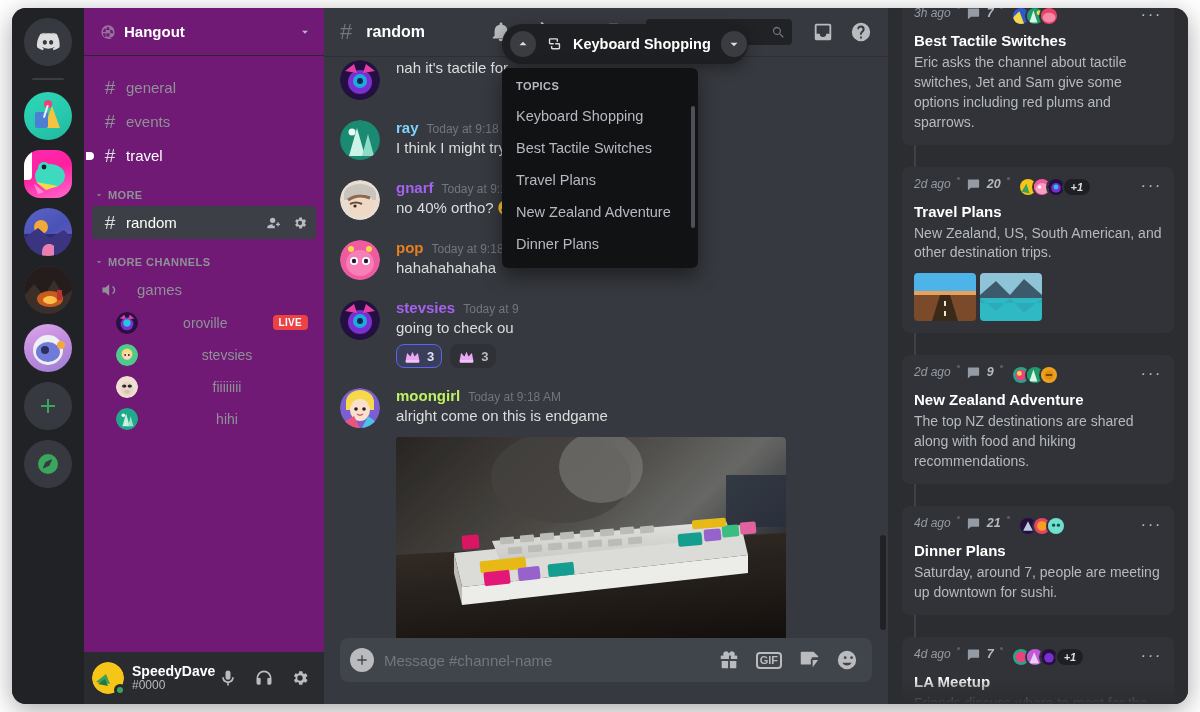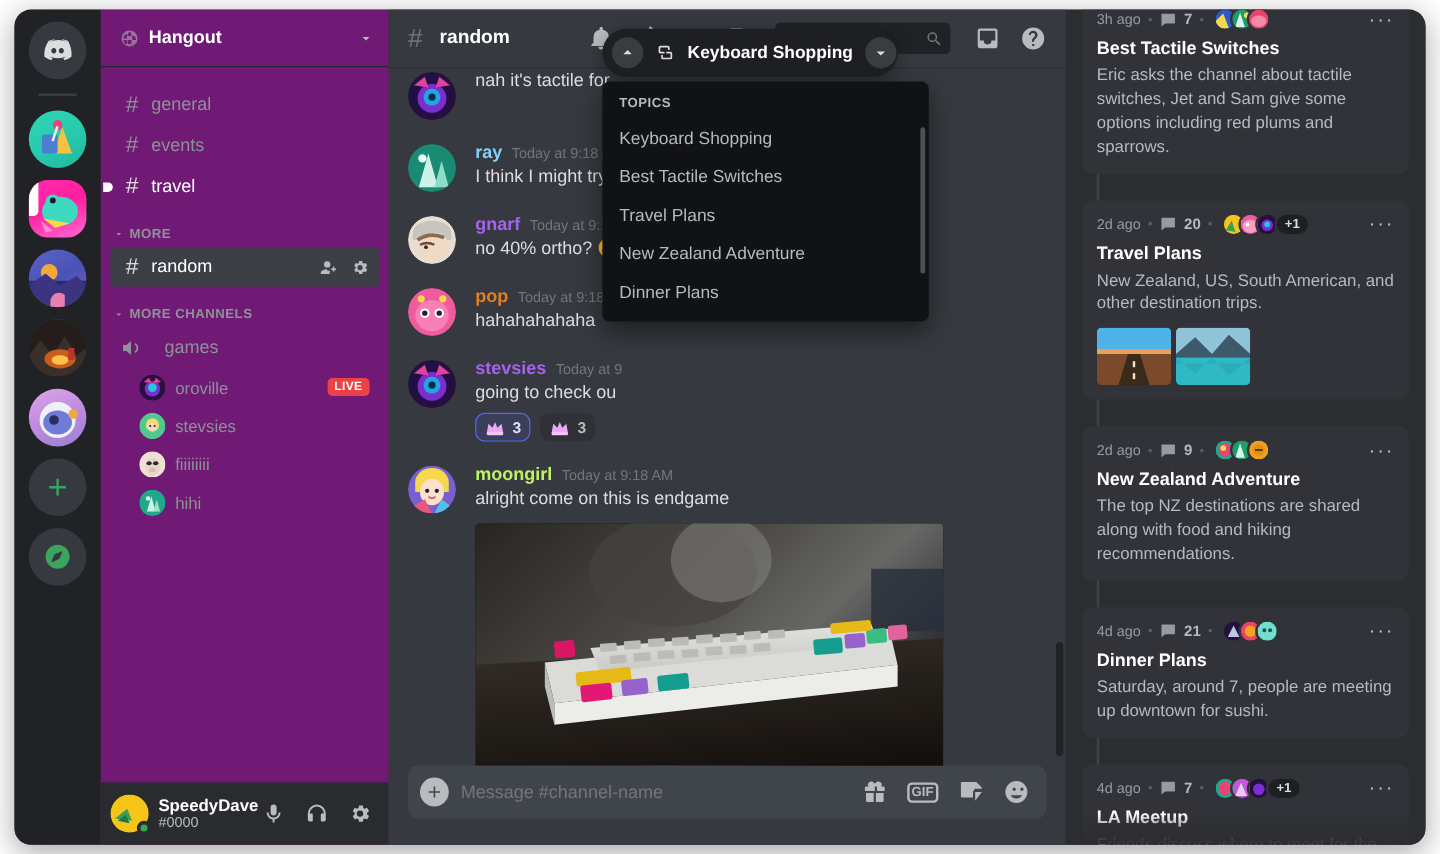--- a/index.html
+++ b/index.html
@@ -95,21 +95,21 @@
   }
   .cat-chev { width: 10px; height: 10px; fill: #8e9297; }
   .cat-text {
     color: #8e9297; font-size: 11px; font-weight: bold; letter-spacing: .4px;
   }
   .voice-row { height: 33px; margin: 1px 8px; border-radius: 4px;
     display:flex; align-items:center; gap:17px; padding:0 8px; cursor:pointer;}
   .spk { width: 20px; height: 20px; flex:0 0 20px; fill:#8e9297; }
   .vmember {
     height: 31px; margin: 1px 8px 1px 24px; border-radius: 4px;
-    display: flex; align-items: center; gap: 8px; padding: 0 8px; cursor: pointer;
+    display: flex; align-items: center; gap: 8px; padding: 0 8px; cursor: pointer; text-align: center;
   }
   .vavatar { width: 22px; height: 22px; border-radius: 50%; flex: 0 0 22px; overflow:hidden; }
   .vname { color: #8e9297; font-size: 14px; flex: 1; white-space: nowrap; overflow: hidden; }
   .live-badge {
     background: #ed4245; color: #fff; font-size: 10px; font-weight: bold;
     padding: 2px 6px; border-radius: 4px; letter-spacing: .3px;
   }
 
   .userbar {
     height: 52px; flex: 0 0 52px; background: #292b2f;
@@ -205,21 +205,21 @@
     box-shadow: 0 4px 14px rgba(0,0,0,.35); width: 246px;
   }
   .tp-btn {
     width: 26px; height: 26px; border-radius: 50%; background: #3a3c41;
     display: flex; align-items: center; justify-content: center; cursor: pointer; flex:0 0 26px;
   }
   .tp-btn svg { width: 14px; height: 14px; fill: #dcddde; }
   .tp-thread { width: 17px; height: 17px; fill: #dcddde; flex:0 0 17px; }
   .tp-name { color: #fff; font-size: 14.5px; font-weight: bold; flex: 1; white-space: nowrap; }
   .topic-menu {
-    margin-top: 4px; width: 272px; background: #111214; border-radius: 6px;
+    margin-top: 4px; width: 196px; background: #111214; border-radius: 6px;
     padding: 10px 0 8px; box-shadow: 0 8px 20px rgba(0,0,0,.45);
     position: relative; overflow: hidden; max-height: 208px;
   }
   .tm-label {
     color: #b5bac1; font-size: 11px; font-weight: bold; letter-spacing: .4px;
     padding: 2px 14px 8px;
   }
   .tm-item {
     color: #b5bac1; font-size: 14.5px; padding: 8px 14px; cursor: pointer;
     white-space: nowrap; overflow: hidden;
@@ -235,21 +235,21 @@
     position: relative; overflow: hidden; padding: 0 14px;
   }
   .thread-line {
     position: absolute; left: 26px; top: 0; bottom: 0; width: 2px; background: #3f4147;
   }
   .rcard {
     background: #313338; border-radius: 8px; padding: 10px 12px 12px;
     margin-bottom: 22px; position: relative; z-index: 2; cursor: pointer;
   }
   .rcard.first { margin-top: -16px; padding-top: 14px; }
-  .rc-meta { display: flex; align-items: center; gap: 6px; height: 20px; }
+  .rc-meta { display: flex; align-items: flex-start; gap: 6px; height: 20px; font-style: italic; }
   .rc-time { color: #949ba4; font-size: 12px; }
   .rc-sep { width: 3px; height: 3px; border-radius: 50%; background: #5c5f66; }
   .rc-msgicon { width: 15px; height: 15px; fill: #949ba4; }
   .rc-count { color: #b5bac1; font-size: 12.5px; font-weight: 600; }
   .rc-avs { display: flex; align-items: center; margin-left: 2px; }
   .rc-av { width: 20px; height: 20px; border-radius: 50%; margin-left: -6px; border: 2px solid #313338; overflow: hidden; }
   .rc-av:first-child { margin-left: 0; }
   .rc-plus {
     height: 20px; border-radius: 10px; background: #1e1f22; color: #dbdee1;
     font-size: 11px; font-weight: 600; padding: 0 7px; display: flex; align-items: center;

